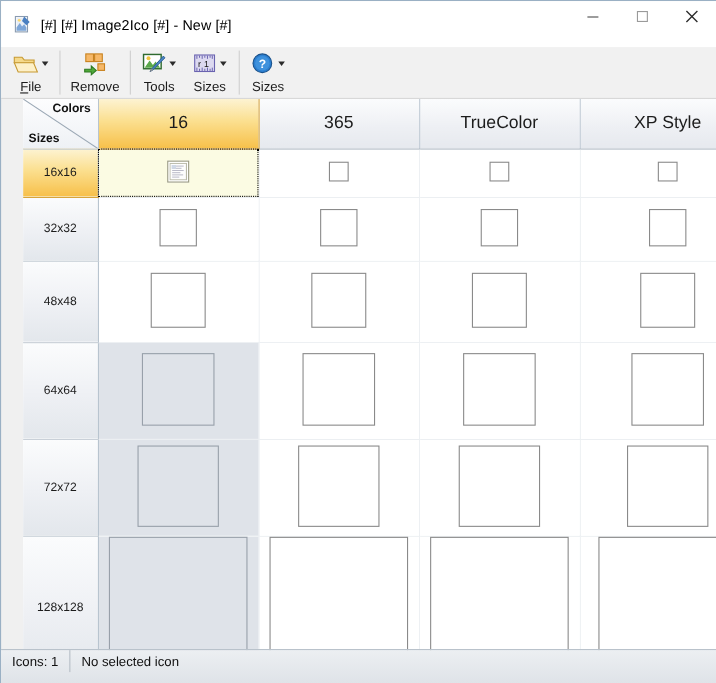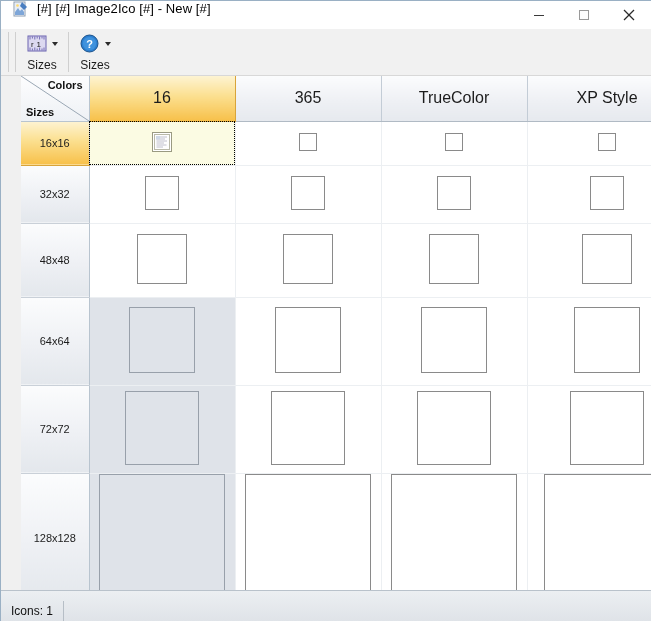--- a/index.html
+++ b/index.html
@@ -23,24 +23,24 @@
     background: #f0f0f0;
     border-left: 1px solid #9ab0c4;
     border-top: 1px solid #9ab0c4;
     box-sizing: border-box;
     overflow: hidden;
   }
 
   
   .titlebar {
     position: relative;
-    height: 28px;
+    height: 42px;
     background: #ffffff;
     display: flex;
-    align-items: flex-start;
+    align-items: center;
     box-sizing: border-box;
   }
   .title-icon {
     width: 16px;
     height: 16px;
     margin-left: 11px;
     margin-right: 9px;
     position: relative;
     flex: 0 0 auto;
   }
@@ -260,21 +260,21 @@
   
   .statusbar {
     position: absolute;
     left: 0;
     right: 0;
     bottom: 0;
     height: 31px;
     background: linear-gradient(to bottom, #eceff2 0%, #dfe3e8 100%);
     border-top: 1px solid #b9c2cb;
     display: flex;
-    align-items: flex-end;
+    align-items: flex-start;
     box-sizing: border-box;
     font-size: 12px;
     color: #111;
   }
   .status-seg {
     padding: 0 10px;
     height: 20px;
     line-height: 20px;
     white-space: nowrap;
   }
@@ -316,27 +316,71 @@
         <svg width="14" height="14" viewBox="0 0 14 14">
             <line x1="2" y1="2" x2="12" y2="12" stroke="#2a2a2a" stroke-width="1.2"></line>
             <line x1="12" y1="2" x2="2" y2="12" stroke="#2a2a2a" stroke-width="1.2"></line>
           </svg>
       </div>
     </div>
   </div>
 
   <div class="toolbar">
 
+    <div class="tb-item">
+      <div class="tb-iconrow">
+        <span class="tb-icon">
+          <svg width="24" height="24" viewBox="0 0 24 24">
+            <path d="M2 6 L9 6 L11 8.5 L20 8.5 L20 11 L2 11 Z" fill="#f5d98a" stroke="#c79a33" stroke-width="1"></path>
+            <path d="M2 11 L5.5 19.5 L23 19.5 L19.5 11 Z" fill="#fdf0c8" stroke="#c79a33" stroke-width="1"></path>
+          </svg>
+        </span>
+        <span class="tb-caret">
+            <i></i>
+          </span>
+      </div>
+      <div class="tb-label"><u>F</u>ile</div>
+    </div>
 
     <div class="tb-sep"></div>
 
 
+    <div class="tb-item">
+      <div class="tb-iconrow">
+        <span class="tb-icon">
+          <svg width="24" height="24" viewBox="0 0 24 24">
+            <rect x="4" y="3" width="7" height="7" fill="#f6b868" stroke="#c8821f" stroke-width="1"></rect>
+            <rect x="12" y="3" width="7" height="7" fill="#f6b868" stroke="#c8821f" stroke-width="1"></rect>
+            <rect x="15" y="12" width="6" height="6" fill="#f6b868" stroke="#c8821f" stroke-width="1"></rect>
+            <path d="M3 17 L9 17 L9 14 L13.5 18 L9 22 L9 19.5 L3 19.5 Z" fill="#4fa83a" stroke="#2e7a20" stroke-width="1"></path>
+          </svg>
+        </span>
+      </div>
+      <div class="tb-label">Remove</div>
+    </div>
 
     <div class="tb-sep"></div>
 
+    <div class="tb-item">
+      <div class="tb-iconrow">
+        <span class="tb-icon">
+          <svg width="24" height="24" viewBox="0 0 24 24">
+            <rect x="2.5" y="3.5" width="16" height="13" fill="#ffffff" stroke="#2f6b2f" stroke-width="1.3"></rect>
+            <path d="M3.5 15.5 L8 9 L11 13 L13.5 10 L17.5 15.5 Z" fill="#5aa84a"></path>
+            <circle cx="7" cy="7" r="1.8" fill="#f2c640"></circle>
+            <path d="M20.5 5 L22 6.5 L11 17.5 L8.5 19 L10 16.5 Z" fill="#4a86c8" stroke="#2d5c92" stroke-width="0.9"></path>
+            <path d="M8.5 19 L10 16.5 L11 17.5 Z" fill="#d8d8d8" stroke="#7a7a7a" stroke-width="0.6"></path>
+          </svg>
+        </span>
+        <span class="tb-caret">
+            <i></i>
+          </span>
+      </div>
+      <div class="tb-label">Tools</div>
+    </div>
 
     <div class="tb-item">
       <div class="tb-iconrow">
         <span class="tb-icon">
           <svg width="24" height="24" viewBox="0 0 24 24">
             <rect x="3" y="4" width="18" height="15" fill="#dcd9f0" stroke="#6a63b0" stroke-width="1"></rect>
             <g stroke="#6a63b0" stroke-width="0.9">
               <line x1="5" y1="4.5" x2="5" y2="7.5"></line>
                 <line x1="7.4" y1="4.5" x2="7.4" y2="6.5"></line>
               <line x1="9.8" y1="4.5" x2="9.8" y2="7.5"></line>
@@ -465,15 +509,16 @@
           <td class="cell"><span class="ph" style="width:126px;height:126px"></span></td>
         </tr>
 
       </tbody>
     </table>
   </div>
 
   <div class="statusbar">
     <div class="status-seg">Icons: 1</div>
     <div class="status-div"></div>
+    <div class="status-seg">No selected icon</div>
   </div>
 
 </div>
 
 </body></html>

